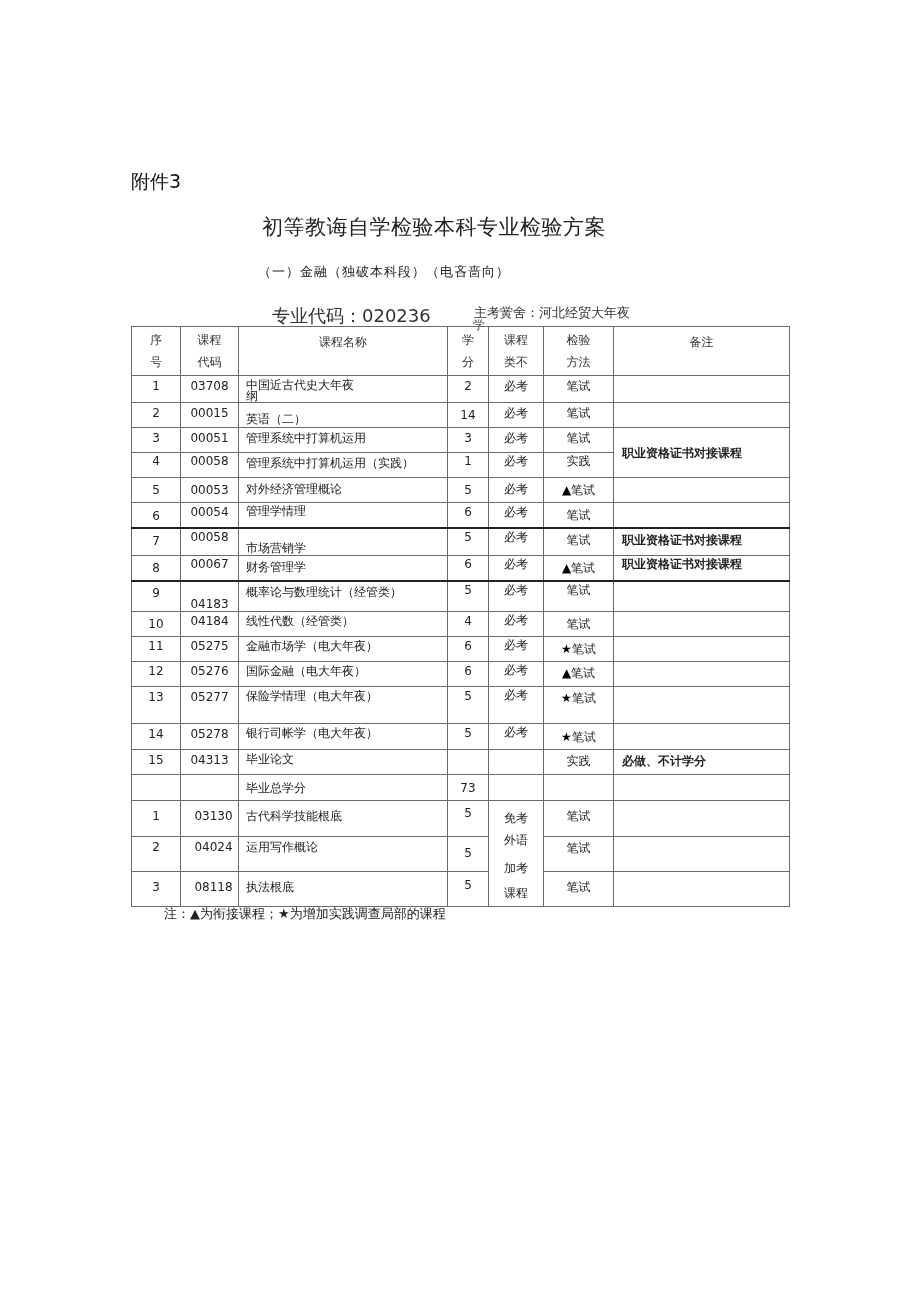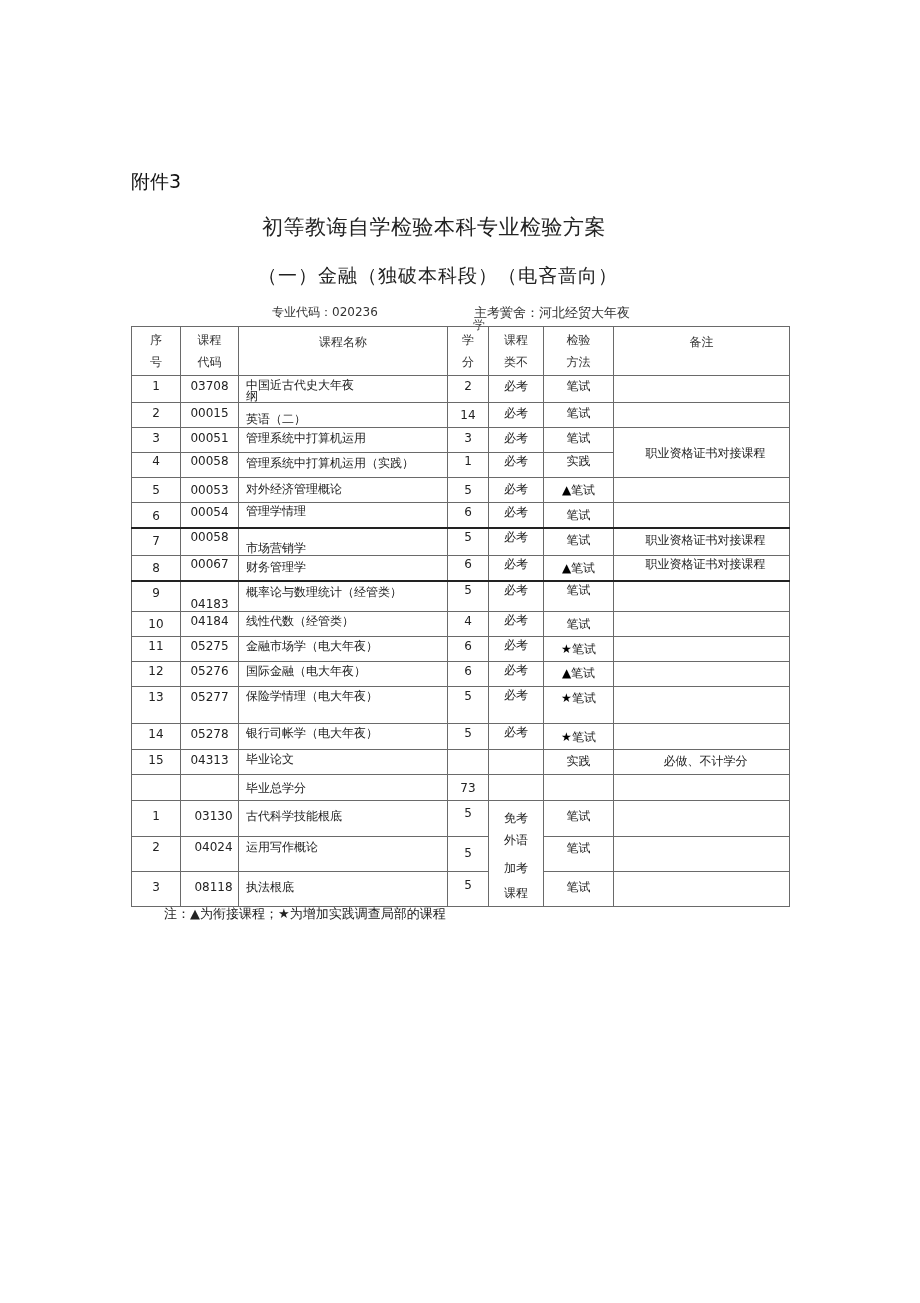--- a/index.html
+++ b/index.html
@@ -1,31 +1,31 @@
 <!DOCTYPE html>
 <html><head>
 <meta charset="utf-8">
 <style>
   html, body { margin: 0; padding: 0; background: #ffffff; }
   body { width: 920px; height: 1303px; position: relative; overflow: hidden;
          font-family: "DejaVu Sans", "Liberation Sans", sans-serif; color: #222; }
   .abs { position: absolute; white-space: nowrap; }
   .attach { left: 131px; top: 169px; font-size: 19px; color: #111; }
   .title { left: 262px; top: 213px; font-size: 21px; color: #222; letter-spacing: 0.5px; }
-  .subtitle { left: 258px; top: 263px; font-size: 19px; color: #222; letter-spacing: 1px; }
-  .meta-code { left: 272px; top: 304px; font-size: 12px; color: #333; }
+  .subtitle { left: 258px; top: 263px; font-size: 13px; color: #222; letter-spacing: 1px; }
+  .meta-code { left: 272px; top: 304px; font-size: 18px; color: #333; }
   .meta-school { left: 474px; top: 304px; font-size: 13px; color: #333; }
   .stray { left: 473px; top: 317px; font-size: 12px; color: #444; }
 
   table.plan { position: absolute; left: 131px; top: 326px; border-collapse: collapse;
                table-layout: fixed; width: 658px; font-size: 12px; color: #222; }
   table.plan td { border: 1px solid #6a6a6a; padding: 0; text-align: center;
                   vertical-align: top; line-height: 14px; overflow: hidden; }
   table.plan td.name { text-align: left; padding-left: 7px; }
-  table.plan td.note { text-align: center; padding-left: 8px; }
+  table.plan td.note { text-align: left; padding-left: 8px; font-weight: bold; }
   table.plan td .cell { padding-top: 3px; }
   table.plan tr.head td { vertical-align: middle; line-height: 22px; color: #333; }
   table.plan tr.thick-top td { border-top: 2px solid #222; }
   .mid { vertical-align: middle !important; }
   .sym { color: #000; font-size: 12px; }
 
   .footnote { left: 164px; top: 905px; font-size: 13px; color: #222; }
 </style>
 </head>
 <body>

